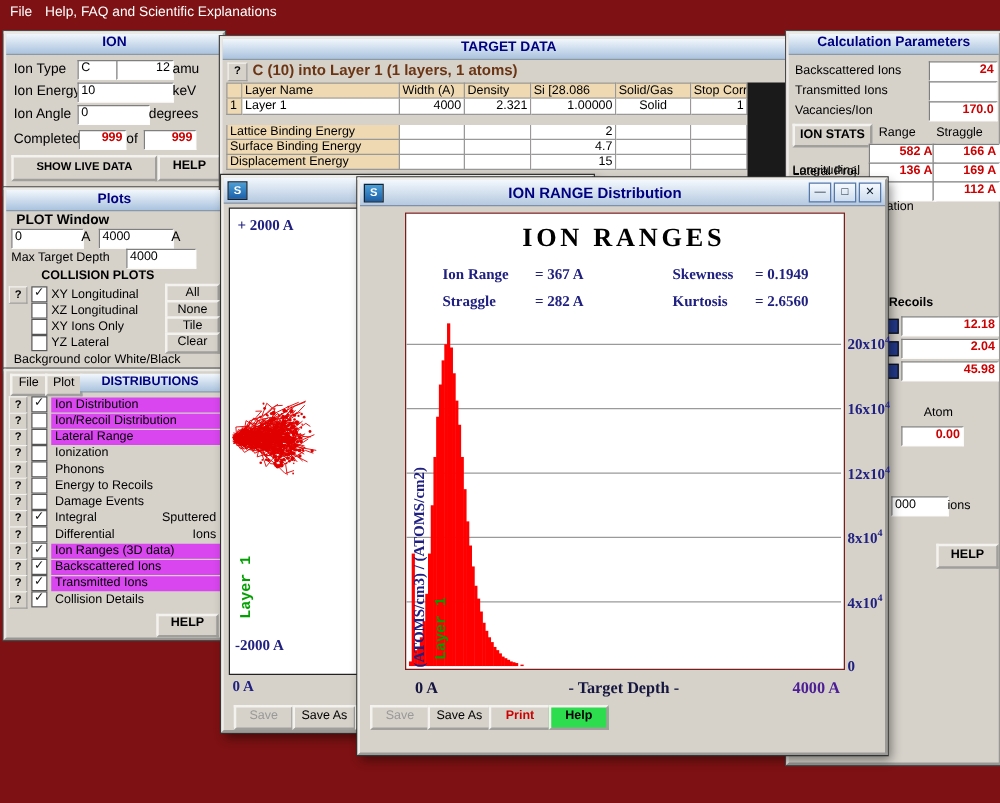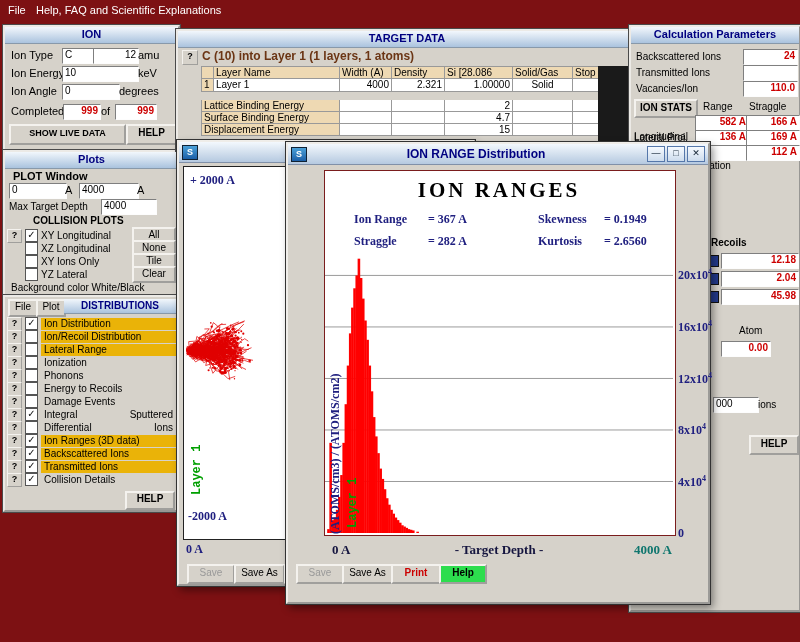--- a/index.html
+++ b/index.html
@@ -11,21 +11,21 @@
   .box{display:inline-block;background:#fff;border:1px solid;border-color:#7f7f7f #fdfdfd #fdfdfd #7f7f7f;font-size:10px;line-height:12px;padding:0 2px;height:14px;}
   .red{color:#cc0000;font-weight:bold;}
   .ra{text-align:right;}
   .cb{display:inline-block;width:11px;height:11px;background:#fff;border:1px solid #555;font-size:10px;line-height:10px;text-align:center;color:#111;flex:none;}
   .qbtn{display:inline-block;width:13px;height:12px;background:#d6d2ca;border:1px outset #f4f2ee;font-size:9px;line-height:11px;text-align:center;font-weight:bold;flex:none;}
   .crow{display:flex;align-items:center;height:13px;gap:3px;}
   .clabel{flex:1;font-size:10px;white-space:nowrap;overflow:hidden;}
   .sbtn{width:40px;height:13px;flex:none;}
   .drow{display:flex;align-items:center;height:13px;gap:3px;}
   .dlabel{flex:1;font-size:10px;line-height:12px;height:12px;padding:0 3px;white-space:nowrap;display:flex;justify-content:space-between;overflow:hidden;}
-  .lav{background:#eab308;}
+  .lav{background:#d946ef;}
   .trow{display:flex;}
   .tcell{display:inline-block;border-right:1px solid #999;border-bottom:1px solid #999;font-size:10px;line-height:12px;padding:0 2px;white-space:nowrap;overflow:hidden;box-sizing:border-box;}
   .trow .tcell:first-child{border-left:1px solid #999;}
   .th{background:#eed9b3;border-top:1px solid #999;}
   .td{background:#fff;}
   .tnum,.tprop{background:#eed9b3;}
   .tr2{text-align:right;}
   .tgap{height:8px;}
   .window{position:absolute;background:#d6d2ca;border:2px outset #efede9;box-shadow:0 0 0 1px #333, 3px 4px 8px rgba(0,0,0,.45);}
   .tbar{height:20px;background:linear-gradient(#f3f8fd,#b5c9e0);display:flex;align-items:center;padding:0 3px;border-bottom:1px solid #8090a8;}
@@ -212,21 +212,21 @@
         </span>
       </div>
     </div>
   <span class="btn abs" style="right:3px;top:194px;width:46px;height:15px;font-weight:bold;">HELP</span>
 </div>
 
 <div class="panel" style="left:176px;top:29px;width:458px;height:118px;overflow:hidden;">
   <div class="phdr">TARGET DATA</div>
   <span class="qbtn abs" style="left:4px;top:19px;width:14px;height:13px;">?</span>
   <span class="abs" style="left:24px;top:18px;font-weight:bold;font-size:12px;color:#6b3514;">C (10) into Layer 1 (1 layers, 1 atoms)</span>
-  <div class="abs" id="td-table" style="left:3px;top:35px;margin-left:20px;">
+  <div class="abs" id="td-table" style="left:3px;top:35px;">
       <div class="trow">
         <span class="tcell th" style="width: 13px; height: 13px;"></span>
         <span class="tcell th" style="width: 126px; height: 13px;">Layer Name</span>
         <span class="tcell th" style="width: 52px; height: 13px;">Width (A)</span>
         <span class="tcell th" style="width: 53px; height: 13px;">Density</span>
         <span class="tcell th" style="width: 68px; height: 13px;">Si [28.086</span>
         <span class="tcell th" style="width: 60px; height: 13px;">Solid/Gas</span>
         <span class="tcell th" style="width: 45px; height: 13px;">Stop Corr.</span>
       </div>
       <div class="trow">
@@ -268,21 +268,21 @@
 </div>
 
 <div class="panel" style="left:629px;top:25px;width:168px;height:583px;">
   <div class="phdr">Calculation Parameters</div>
 
   <span class="abs" style="left:5px;top:24px;font-size:10px;">Backscattered Ions</span>
   <span class="box abs ra red" style="left:112px;top:22px;width:49px;">24</span>
   <span class="abs" style="left:5px;top:40px;font-size:10px;">Transmitted Ions</span>
   <span class="box abs ra red" style="left:112px;top:38px;width:49px;"></span>
   <span class="abs" style="left:5px;top:56px;font-size:10px;">Vacancies/Ion</span>
-  <span class="box abs ra red" style="left:112px;top:54px;width:49px;">110.0</span>
+  <span class="box abs ra red" style="left:112px;top:54px;width:49px;">170.0</span>
 
   <span class="btn abs" style="left:3px;top:72px;width:60px;height:15px;font-weight:bold;line-height:13px;">ION STATS</span>
   <span class="abs" style="left:72px;top:74px;font-size:10px;">Range</span>
   <span class="abs" style="left:118px;top:74px;font-size:10px;">Straggle</span>
 
   <span class="abs" style="left:3px;top:104px;font-size:10px;">Longitudinal</span>
   <span class="box abs ra red" style="left:64px;top:88px;width:48px;">582 A</span>
   <span class="box abs ra red" style="left:115px;top:88px;width:48px;">166 A</span>
 
   <span class="abs" style="left:3px;top:105px;font-size:10px;">Lateral Proj.</span>
@@ -888,19 +888,19 @@
       <div class="ytick" style="top: 123px;"><span>20x10</span><sup>4</sup></div>
       <div class="ytick" style="top: 174.8px;"><span>16x10</span><sup>4</sup></div>
       <div class="ytick" style="top: 226.6px;"><span>12x10</span><sup>4</sup></div>
       <div class="ytick" style="top: 278.4px;"><span>8x10</span><sup>4</sup></div>
       <div class="ytick" style="top: 330.2px;"><span>4x10</span><sup>4</sup></div>
       <div class="ytick" style="top: 382px;"><span>0</span></div>
     </div>
 
   <span class="abs serif" style="left:44px;top:398px;font-weight:bold;font-size:13px;color:#15153f;">0 A</span>
   <div class="abs serif" style="left:36px;top:398px;width:350px;text-align:center;font-weight:bold;font-size:13px;color:#15153f;">- Target Depth -</div>
-  <span class="abs serif" style="left:346px;top:398px;font-weight:bold;font-size:13px;color:#0f766e;">4000 A</span>
+  <span class="abs serif" style="left:346px;top:398px;font-weight:bold;font-size:13px;color:#4c1d95;">4000 A</span>
 
   <span class="btn pbtn" style="left:8px;top:420px;width:44px;color:#999;">Save</span>
   <span class="btn pbtn" style="left:54px;top:420px;width:47px;">Save As</span>
   <span class="btn pbtn" style="left:103px;top:420px;width:46px;color:#cc0000;font-weight:bold;">Print</span>
   <span class="btn pbtn" style="left:151px;top:420px;width:44px;background:#2ddd4e;font-weight:bold;">Help</span>
 </div>
 
 </body></html>

